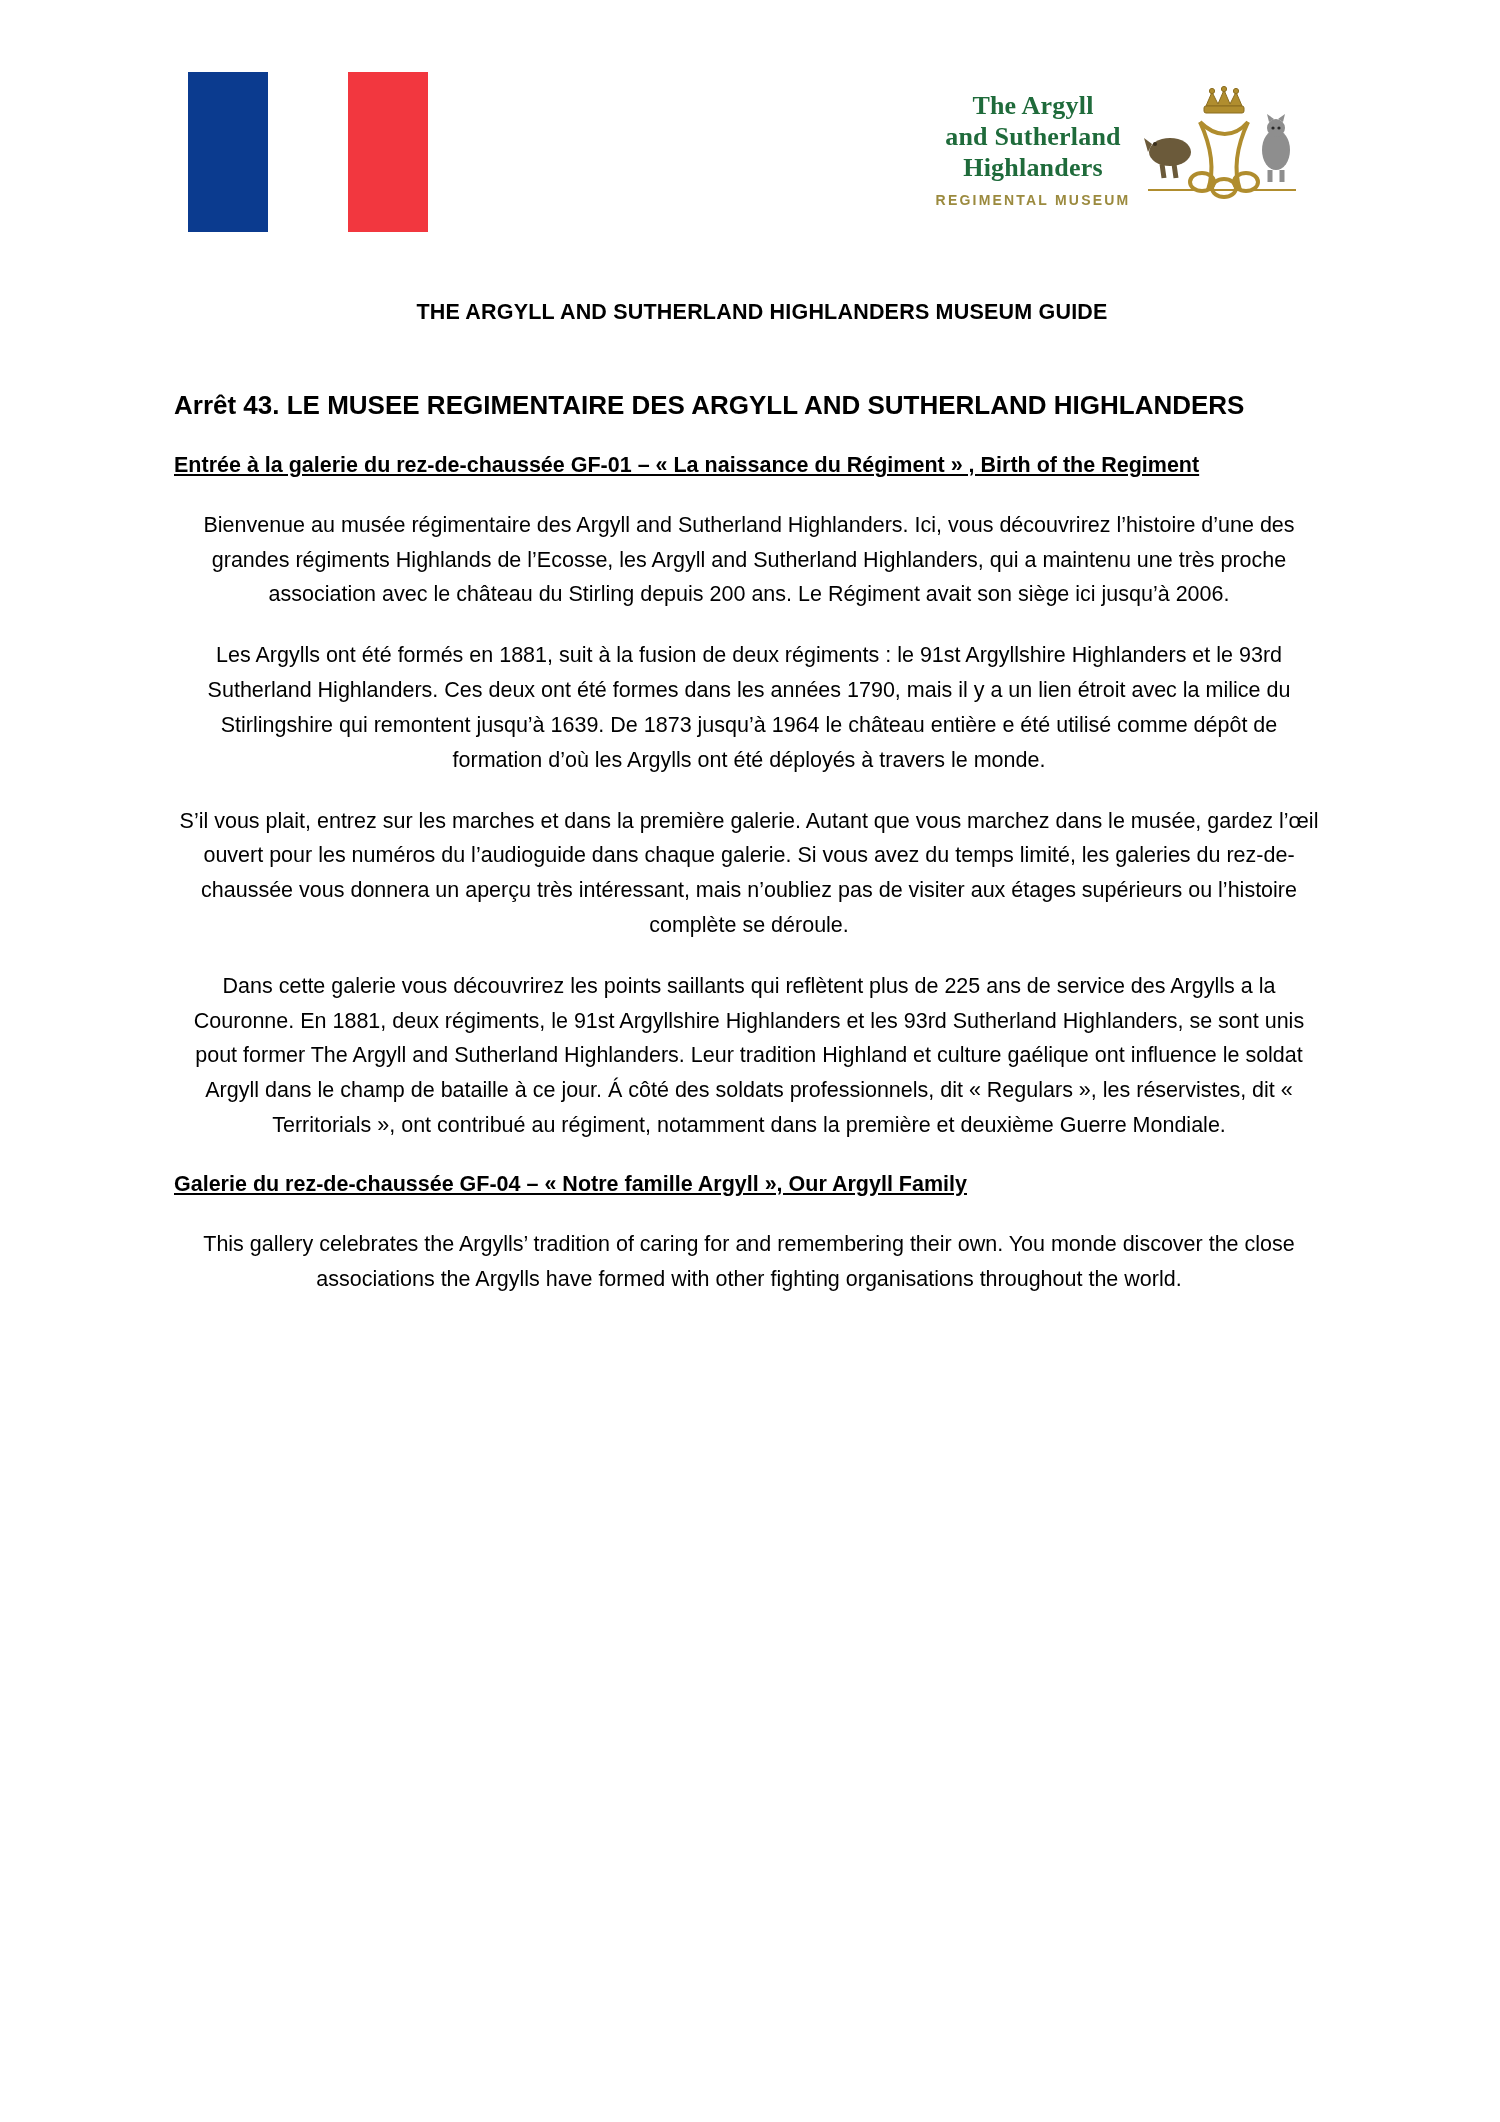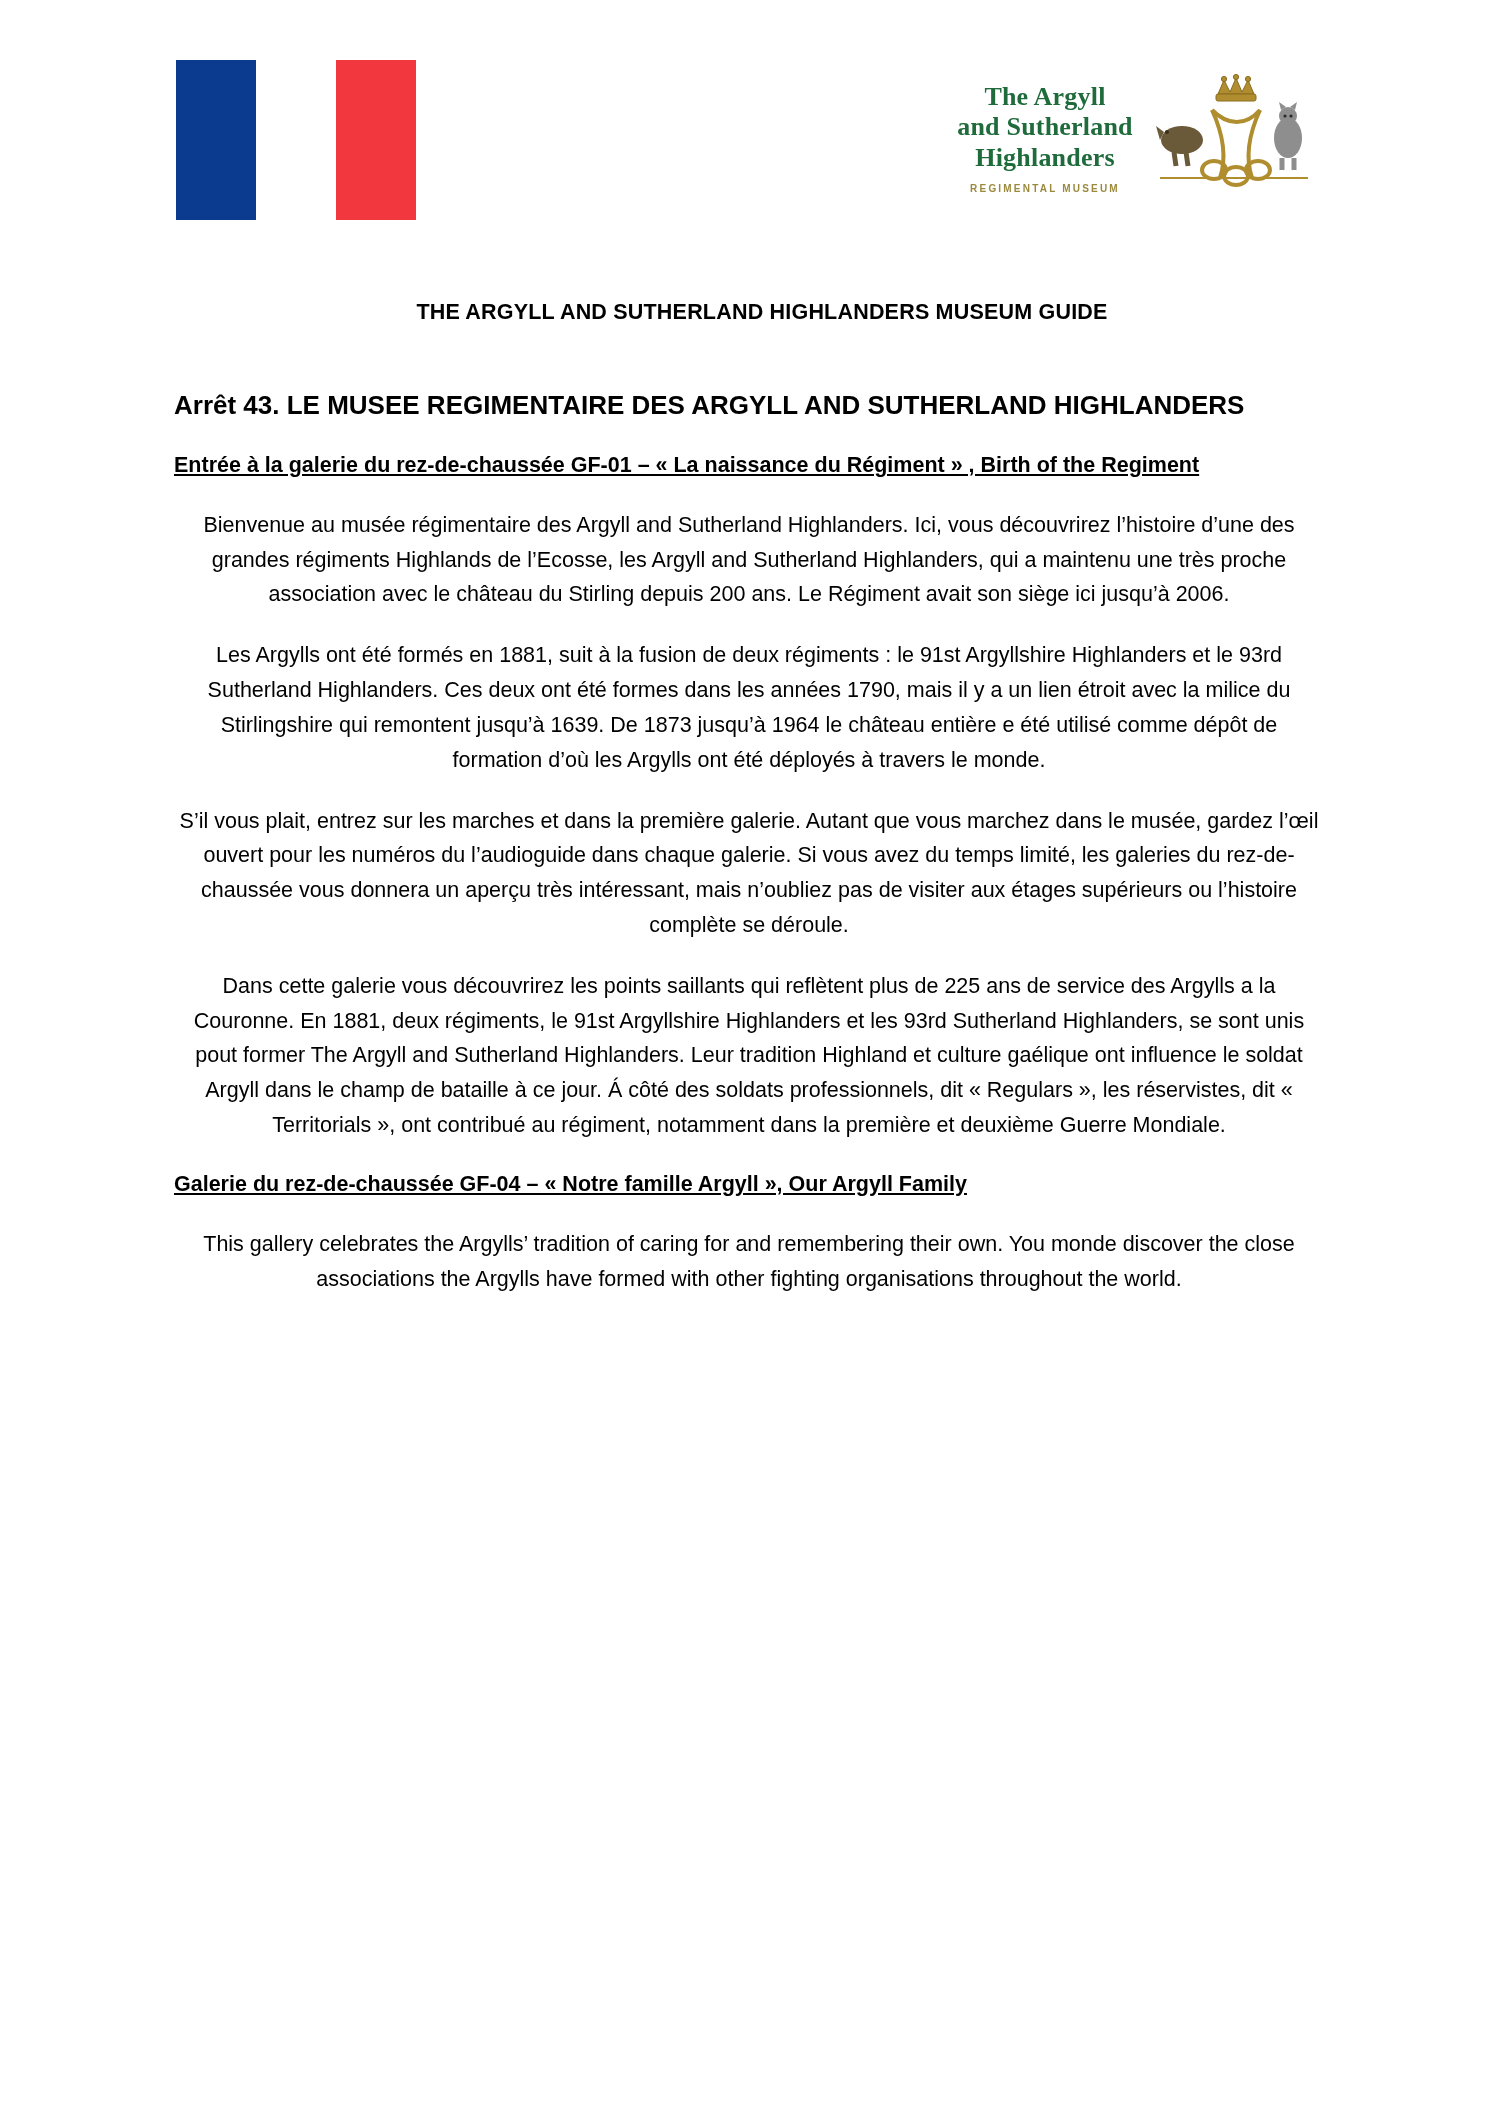--- a/index.html
+++ b/index.html
@@ -13,21 +13,21 @@
     font-family: "Liberation Sans", sans-serif;
     color: #000000;
     position: relative;
     overflow: hidden;
   }
   .page {
     position: relative;
     width: 1500px;
     height: 2122px;
     box-sizing: border-box;
-    padding: 0;
+    padding: 12px;
   }
   
   .header {
     position: relative;
     height: 210px;
   }
   .flag {
     position: absolute;
     left: 176px;
     top: 60px;
@@ -64,21 +64,21 @@
   .crest-text .l1 {
     font-family: "Liberation Serif", serif;
     font-size: 26px;
     font-weight: 700;
     color: #1f6b3b;
     letter-spacing: 0.2px;
   }
   .crest-text .museum {
     margin-top: 9px;
     font-family: "Liberation Sans", sans-serif;
-    font-size: 10px;
+    font-size: 14px;
     letter-spacing: 2.2px;
     color: #9b8a3e;
     font-weight: 600;
   }
   .crest-art {
     width: 160px;
     height: 128px;
     position: relative;
     margin-left: 4px;
   }

